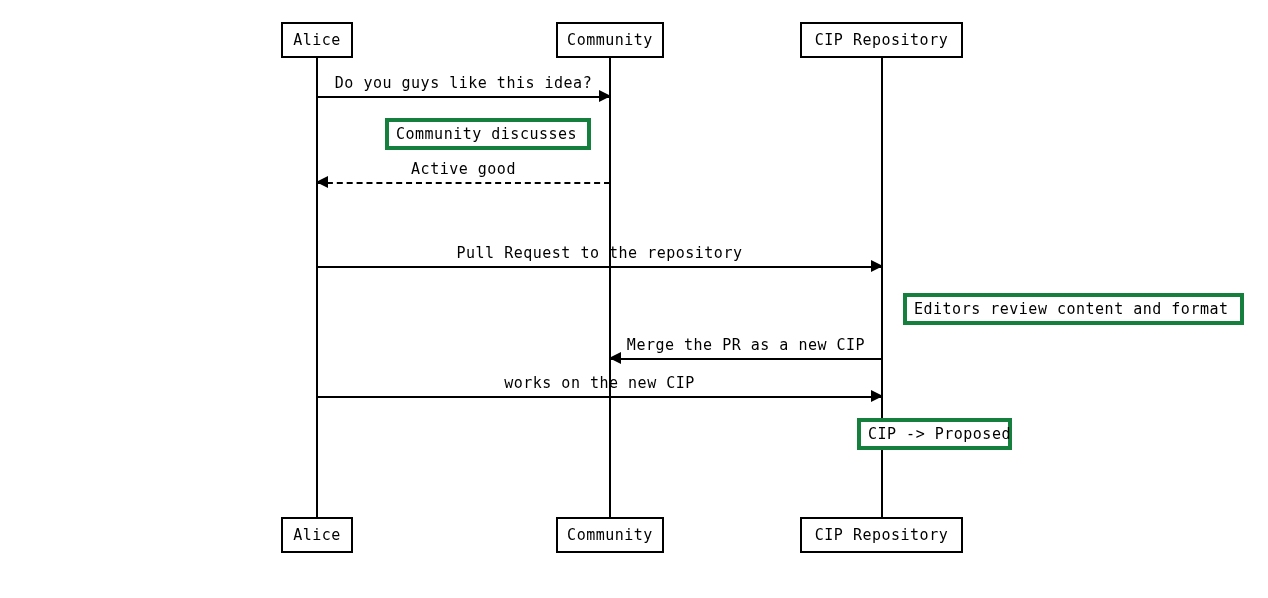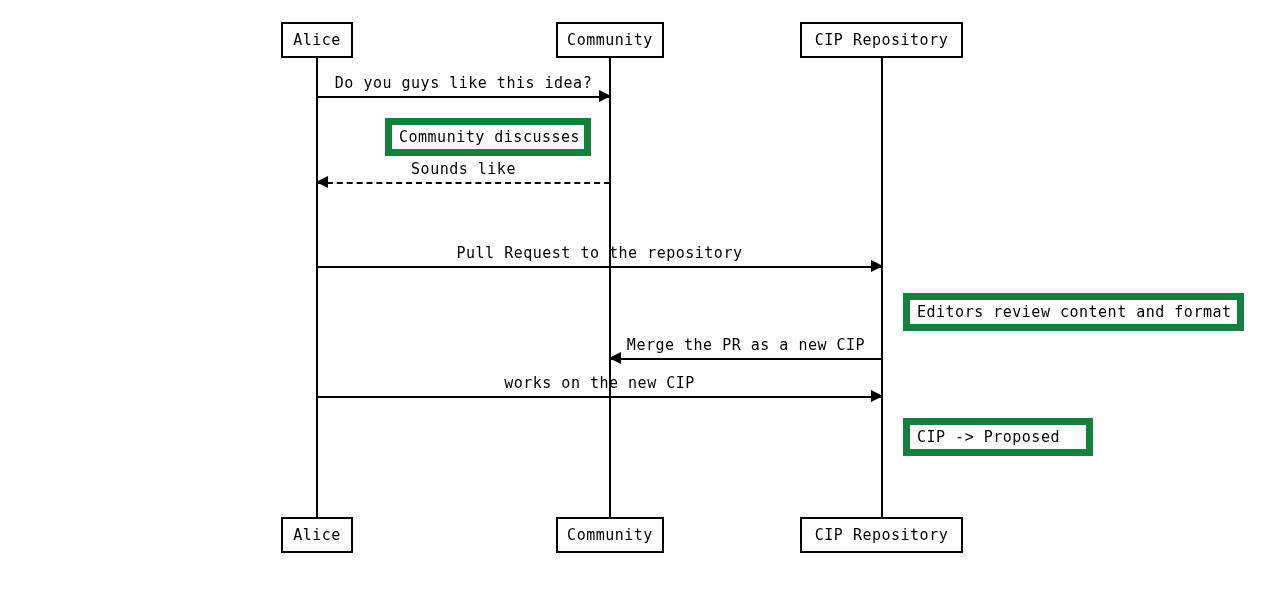--- a/index.html
+++ b/index.html
@@ -39,21 +39,21 @@
   .lifeline {
     position: absolute;
     width: 2px;
     background: #000000;
     z-index: 1;
   }
   
   .note-box {
     position: absolute;
     box-sizing: border-box;
-    border: 7px solid #15803d;
+    border: 4px solid #15803d;
     background: #ffffff;
     display: flex;
     align-items: center;
     font-family: "DejaVu Sans Mono", monospace;
     font-size: 15px;
     line-height: 1;
     letter-spacing: 0.5px;
     color: #000000;
     white-space: nowrap;
     padding: 12px 7px;
@@ -135,21 +135,21 @@
 
   <div class="msg" style="left:317px; top:96px; width:293px; height:1px;">
     <div class="msg-line"></div>
     <div class="arrowhead right"></div>
     <div class="msg-label">Do you guys like this idea?</div>
   </div>
 
   <div class="msg" style="left:317px; top:182px; width:293px; height:1px;">
     <div class="msg-line dashed"></div>
     <div class="arrowhead left"></div>
-    <div class="msg-label">Sounds like</div>
+    <div class="msg-label">Active good</div>
   </div>
 
   <div class="msg" style="left:317px; top:266px; width:565px; height:1px;text-decoration:underline;">
     <div class="msg-line"></div>
     <div class="arrowhead right"></div>
     <div class="msg-label">Pull Request to the repository</div>
   </div>
 
   <div class="msg" style="left:610px; top:358px; width:272px; height:1px;">
     <div class="msg-line"></div>
@@ -162,17 +162,17 @@
     <div class="arrowhead right"></div>
     <div class="msg-label">works on the new CIP</div>
   </div>
 
   <div class="note-box" style="left:385px; top:118px; width:206px; height:29px;">
     <span>Community discusses</span>
   </div>
   <div class="note-box" style="left:903px; top:293px; width:341px; height:29px;">
     <span>Editors review content and format</span>
   </div>
-  <div class="note-box" style="left:903px; top:418px; width:190px; height:29px;">
+  <div class="note-box" style="left:857px; top:418px; width:155px; height:29px;">
     <span>CIP -&gt; Proposed</span>
   </div>
 
 </div>
 
 </body></html>

